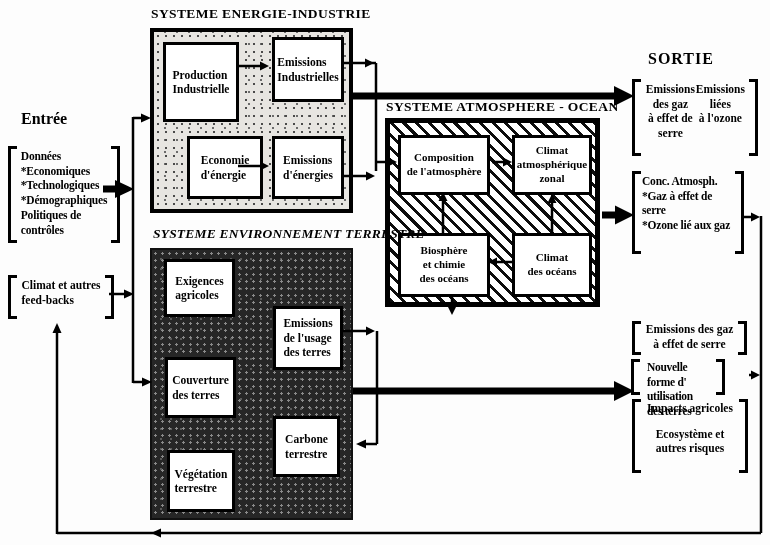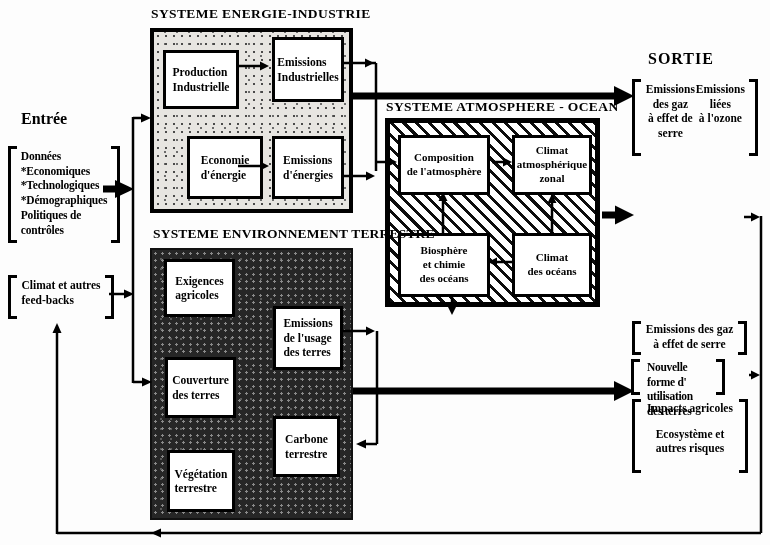--- a/index.html
+++ b/index.html
@@ -3,21 +3,21 @@
 <meta charset="utf-8">
 <style>
   html,body{margin:0;padding:0;background:#ffffff;}
   #stage{
     position:relative;width:770px;height:545px;background:#fdfdfd;
     font-family:"Liberation Serif","DejaVu Serif",serif;color:#000;overflow:hidden;
   }
   .sys-title{
     position:absolute;font-weight:bold;font-size:13.5px;letter-spacing:.4px;white-space:nowrap;
   }
-  .sys-title.italic{letter-spacing:.2px;}
+  .sys-title.italic{font-style:italic;letter-spacing:.2px;}
   .sys-box{position:absolute;box-sizing:border-box;}
   .sys-box.stipple-light{
     border:4px solid #000;background-color:#e7e5e1;
     background-image:radial-gradient(#4a4a4a 1px,transparent 1.3px),radial-gradient(#6b6b6b 1px,transparent 1.2px);
     background-size:8px 8px,12px 12px;background-position:0 0,5px 6px;
   }
   .sys-box.hatch{
     border:5px solid #000;
     background:repeating-linear-gradient(45deg,#0d0d0d 0 3px,#ffffff 3px 9px);
   }
@@ -58,21 +58,21 @@
 Politiques de
 contrôles</div>
   </div>
   <div class="brk" style="left:8px;top:275px;width:106px;height:44px;">
     <div>Climat et autres
 feed-backs</div>
   </div>
 
   <div class="sys-title" style="left:151px;top:6px;">SYSTEME ENERGIE-INDUSTRIE</div>
   <div class="sys-box stipple-light" style="left:150px;top:28px;width:203px;height:185px;">
-    <div class="nbox" style="left:9px;top:18px;width:76px;height:59px;">Production
+    <div class="nbox" style="left:9px;top:10px;width:76px;height:80px;">Production
 Industrielle</div>
     <div class="nbox" style="left:118px;top:5px;width:72px;height:65px;">Emissions
 Industrielles</div>
     <div class="nbox" style="left:9px;top:104px;width:76px;height:63px;margin-left:24px;">Economie
 d'énergie</div>
     <div class="nbox" style="left:118px;top:104px;width:72px;height:63px;">Emissions
 d'énergies</div>
   </div>
 
   <div class="sys-title" style="left:386px;top:99px;">SYSTEME ATMOSPHERE - OCEAN</div>
@@ -104,20 +104,25 @@
 terrestre</div>
   </div>
 
   <div class="big-label" style="left:648px;top:50px;letter-spacing:1px;">SORTIE</div>
   <div class="brk centered" style="left:632px;top:79px;width:126px;height:77px;">
     <div>Emissions des gaz
 à effet de serre</div>
     <div class="indent">Emissions liées
 à l'ozone</div>
   </div>
+  <div class="brk" style="left:632px;top:171px;width:112px;height:83px;padding-left:10px;letter-spacing:-0.2px;">
+    <div>Conc. Atmosph.
+*Gaz à effet de serre
+*Ozone lié aux gaz</div>
+  </div>
   <div class="brk centered" style="left:632px;top:321px;width:115px;height:34px;padding-top:1px;padding-bottom:1px;">
     <div>Emissions des gaz
 à effet de serre</div>
   </div>
   <div class="brk" style="left:631px;top:359px;width:94px;height:36px;padding:1px 16px;letter-spacing:-0.3px;">
     <div>Nouvelle forme d'
 utilisation des terres</div>
   </div>
   <div class="brk centered" style="left:632px;top:399px;width:116px;height:74px;line-height:1.15;">
     <div>Impacts agricoles

